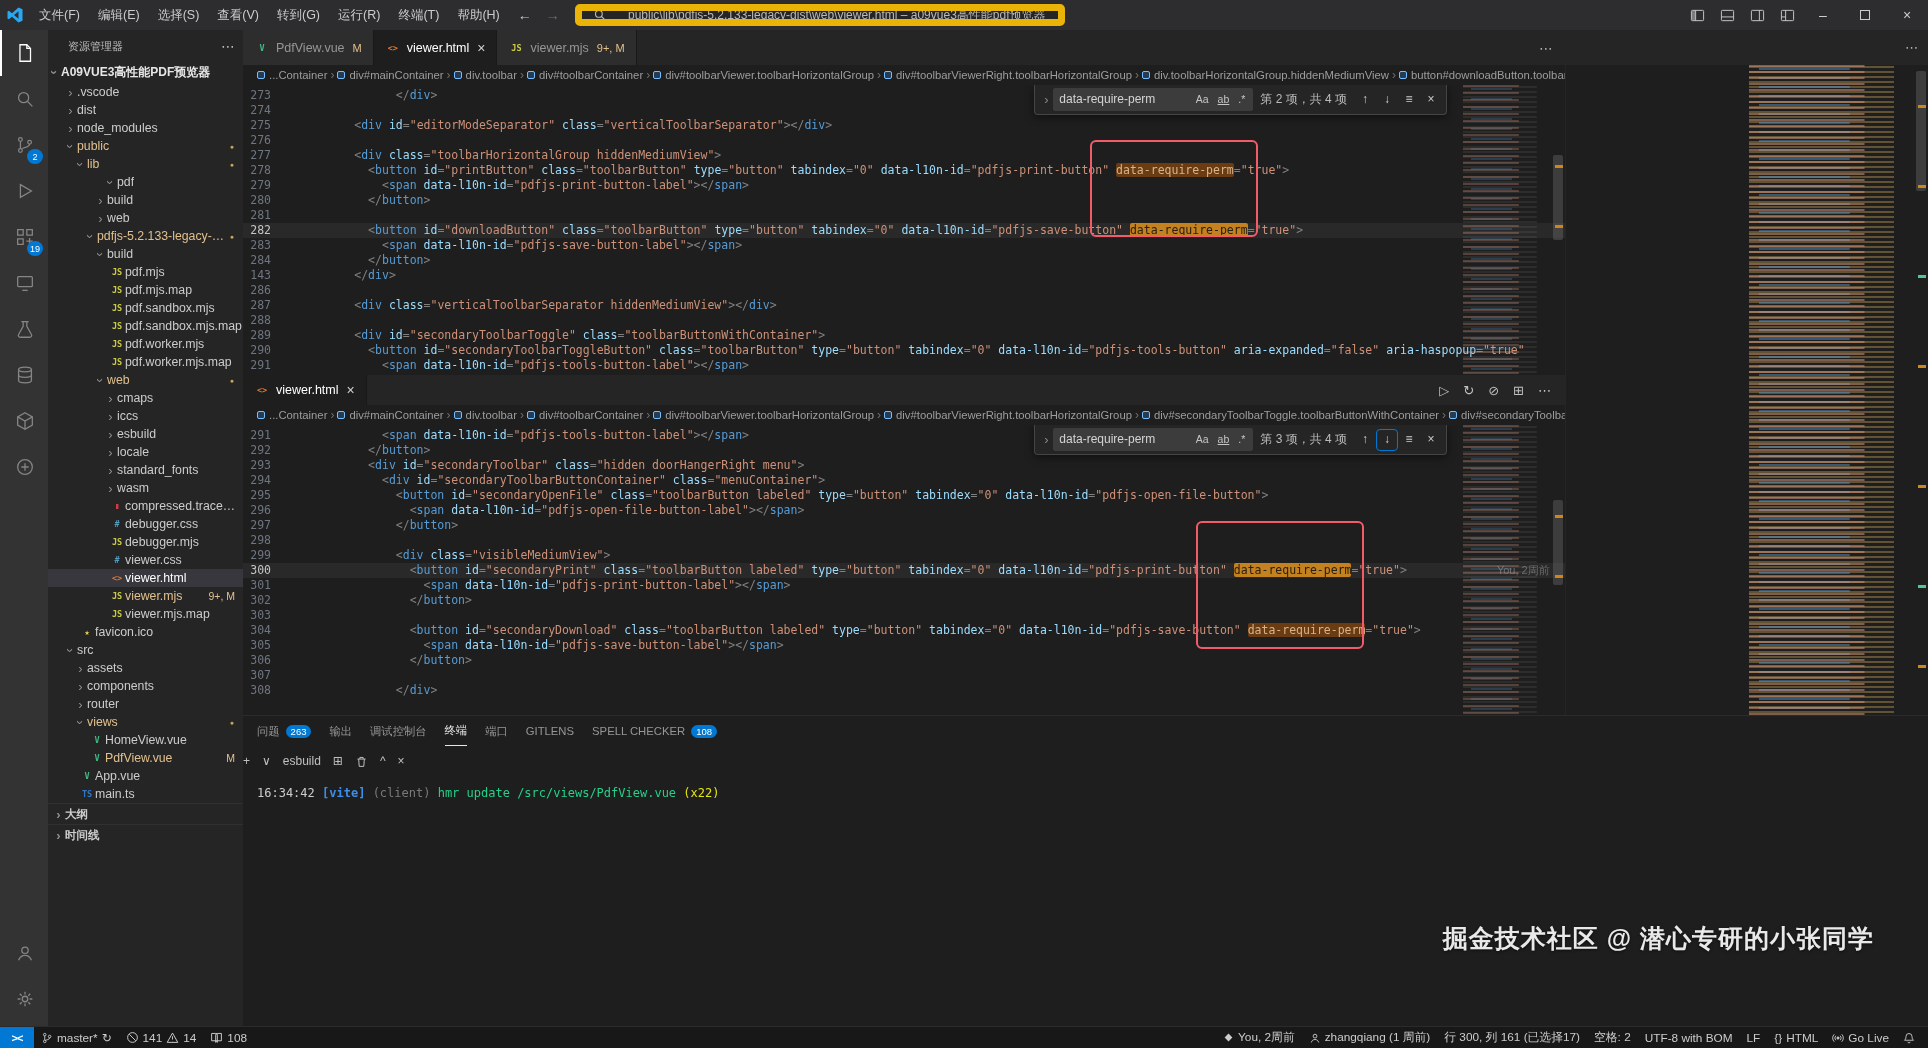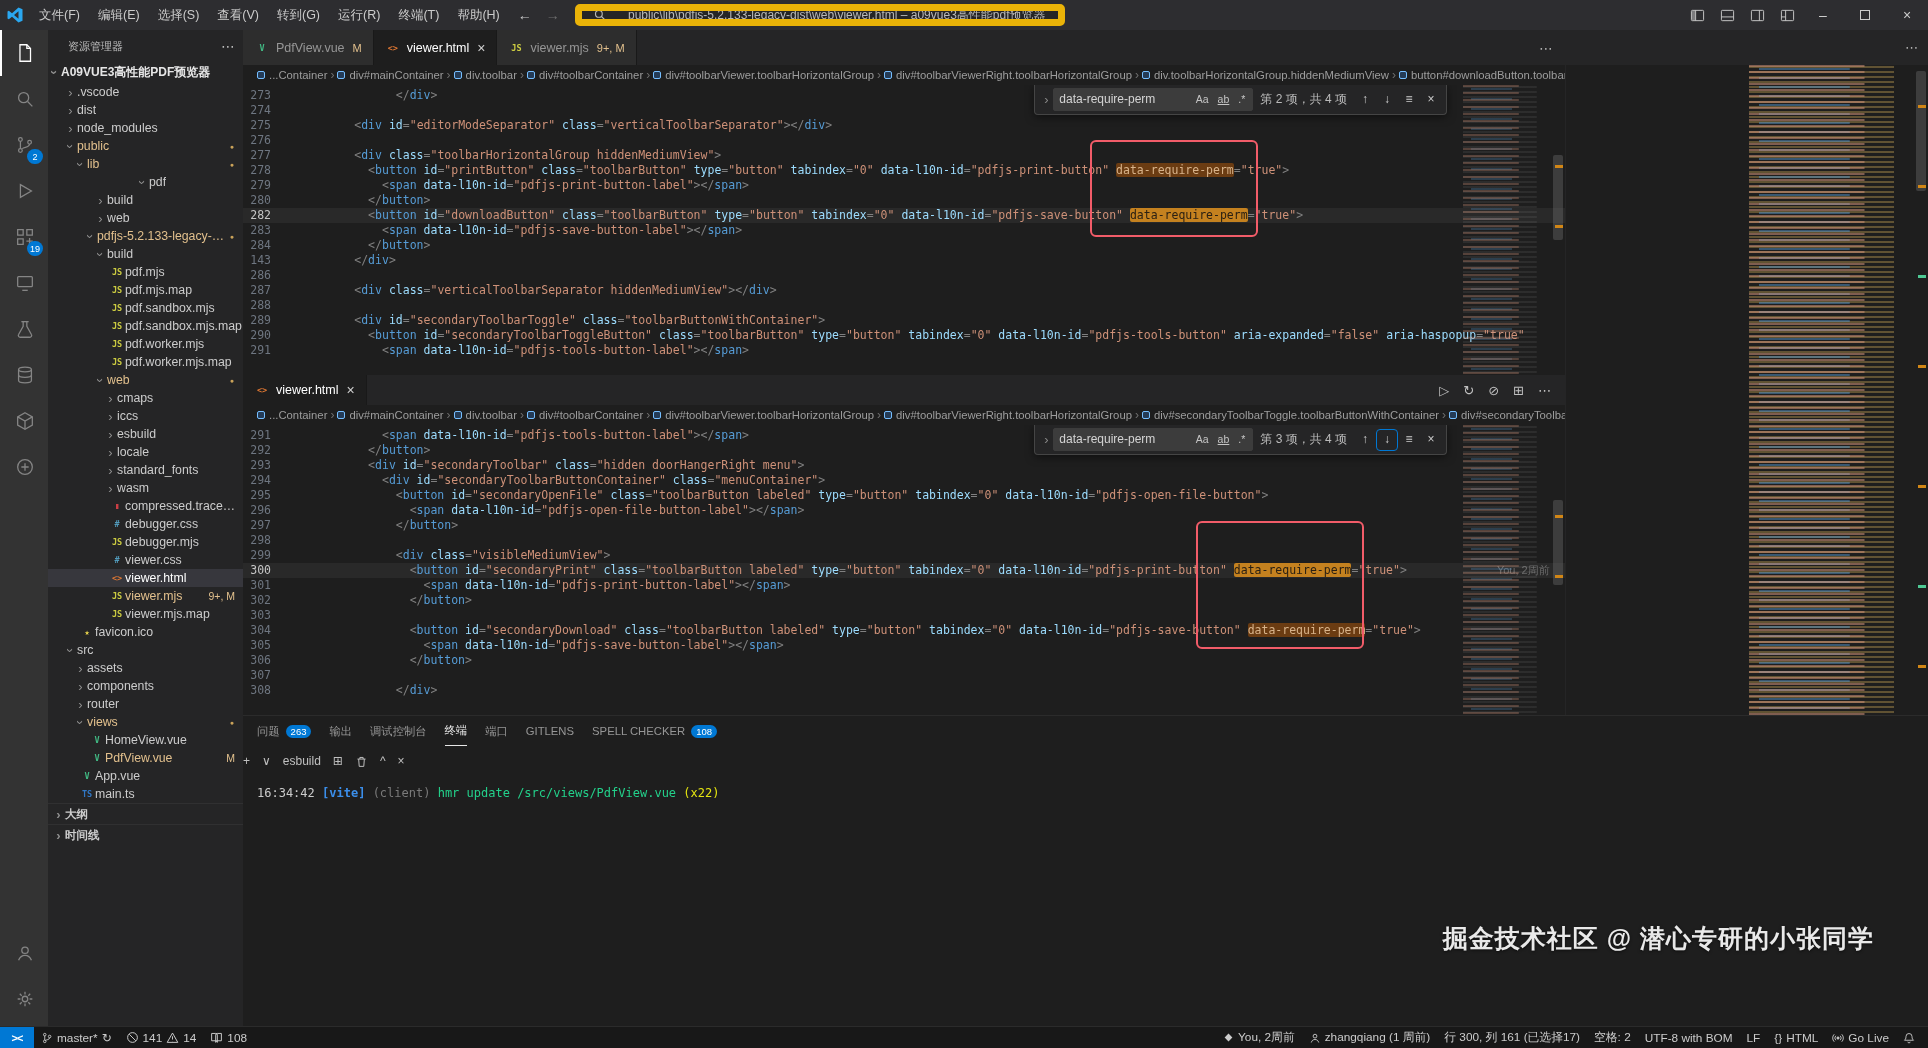--- a/index.html
+++ b/index.html
@@ -317,21 +317,21 @@
       <div class="tree-row mod" style="padding-left: 16px;">
         <span class="chev open">›</span>
         <span class="tlabel">public</span>
         <span class="tdot">●</span>
       </div>
       <div class="tree-row mod" style="padding-left: 26px;">
         <span class="chev open">›</span>
         <span class="tlabel">lib</span>
         <span class="tdot">●</span>
       </div>
-      <div class="tree-row" style="padding-left: 56px; margin-left: 32px;">
+      <div class="tree-row" style="padding-left: 56px;">
         <span class="chev open">›</span>
         <span class="tlabel">pdf</span>
       </div>
       <div class="tree-row" style="padding-left: 46px;">
         <span class="chev">›</span>
         <span class="tlabel">build</span>
       </div>
       <div class="tree-row" style="padding-left: 46px;">
         <span class="chev">›</span>
         <span class="tlabel">web</span>
@@ -549,20 +549,21 @@
     <div class="code-pane" id="pane-top">
       <div class="code-lines" id="code-top">
           <div class="code-line"><span class="ln">273</span><span class="lc">                <span class="pn">&lt;/</span><span class="tg">div</span><span class="pn">&gt;</span></span></div>
           <div class="code-line"><span class="ln">274</span><span class="lc"></span></div>
           <div class="code-line"><span class="ln">275</span><span class="lc">          <span class="pn">&lt;</span><span class="tg">div</span> <span class="at">id</span><span class="pn">=</span><span class="st">"editorModeSeparator"</span> <span class="at">class</span><span class="pn">=</span><span class="st">"verticalToolbarSeparator"</span><span class="pn">&gt;</span><span class="pn">&lt;/</span><span class="tg">div</span><span class="pn">&gt;</span></span></div>
           <div class="code-line"><span class="ln">276</span><span class="lc"></span></div>
           <div class="code-line"><span class="ln">277</span><span class="lc">          <span class="pn">&lt;</span><span class="tg">div</span> <span class="at">class</span><span class="pn">=</span><span class="st">"toolbarHorizontalGroup hiddenMediumView"</span><span class="pn">&gt;</span></span></div>
           <div class="code-line"><span class="ln">278</span><span class="lc">            <span class="pn">&lt;</span><span class="tg">button</span> <span class="at">id</span><span class="pn">=</span><span class="st">"printButton"</span> <span class="at">class</span><span class="pn">=</span><span class="st">"toolbarButton"</span> <span class="at">type</span><span class="pn">=</span><span class="st">"button"</span> <span class="at">tabindex</span><span class="pn">=</span><span class="st">"0"</span> <span class="at">data-l10n-id</span><span class="pn">=</span><span class="st">"pdfjs-print-button"</span> <span class="m-other">data-require-perm</span><span class="pn">=</span><span class="st">"true"</span><span class="pn">&gt;</span></span></div>
           <div class="code-line"><span class="ln">279</span><span class="lc">              <span class="pn">&lt;</span><span class="tg">span</span> <span class="at">data-l10n-id</span><span class="pn">=</span><span class="st">"pdfjs-print-button-label"</span><span class="pn">&gt;</span><span class="pn">&lt;/</span><span class="tg">span</span><span class="pn">&gt;</span></span></div>
           <div class="code-line"><span class="ln">280</span><span class="lc">            <span class="pn">&lt;/</span><span class="tg">button</span><span class="pn">&gt;</span></span></div>
+          <div class="code-line"><span class="ln">281</span><span class="lc"></span></div>
           <div class="code-line cur"><span class="ln">282</span><span class="lc">            <span class="pn">&lt;</span><span class="tg">button</span> <span class="at">id</span><span class="pn">=</span><span class="st">"downloadButton"</span> <span class="at">class</span><span class="pn">=</span><span class="st">"toolbarButton"</span> <span class="at">type</span><span class="pn">=</span><span class="st">"button"</span> <span class="at">tabindex</span><span class="pn">=</span><span class="st">"0"</span> <span class="at">data-l10n-id</span><span class="pn">=</span><span class="st">"pdfjs-save-button"</span> <span class="m-cur">data-require-perm</span><span class="pn">=</span><span class="st">"true"</span><span class="pn">&gt;</span></span></div>
           <div class="code-line"><span class="ln">283</span><span class="lc">              <span class="pn">&lt;</span><span class="tg">span</span> <span class="at">data-l10n-id</span><span class="pn">=</span><span class="st">"pdfjs-save-button-label"</span><span class="pn">&gt;</span><span class="pn">&lt;/</span><span class="tg">span</span><span class="pn">&gt;</span></span></div>
           <div class="code-line"><span class="ln">284</span><span class="lc">            <span class="pn">&lt;/</span><span class="tg">button</span><span class="pn">&gt;</span></span></div>
           <div class="code-line"><span class="ln">143</span><span class="lc">          <span class="pn">&lt;/</span><span class="tg">div</span><span class="pn">&gt;</span></span></div>
           <div class="code-line"><span class="ln">286</span><span class="lc"></span></div>
           <div class="code-line"><span class="ln">287</span><span class="lc">          <span class="pn">&lt;</span><span class="tg">div</span> <span class="at">class</span><span class="pn">=</span><span class="st">"verticalToolbarSeparator hiddenMediumView"</span><span class="pn">&gt;</span><span class="pn">&lt;/</span><span class="tg">div</span><span class="pn">&gt;</span></span></div>
           <div class="code-line"><span class="ln">288</span><span class="lc"></span></div>
           <div class="code-line"><span class="ln">289</span><span class="lc">          <span class="pn">&lt;</span><span class="tg">div</span> <span class="at">id</span><span class="pn">=</span><span class="st">"secondaryToolbarToggle"</span> <span class="at">class</span><span class="pn">=</span><span class="st">"toolbarButtonWithContainer"</span><span class="pn">&gt;</span></span></div>
           <div class="code-line"><span class="ln">290</span><span class="lc">            <span class="pn">&lt;</span><span class="tg">button</span> <span class="at">id</span><span class="pn">=</span><span class="st">"secondaryToolbarToggleButton"</span> <span class="at">class</span><span class="pn">=</span><span class="st">"toolbarButton"</span> <span class="at">type</span><span class="pn">=</span><span class="st">"button"</span> <span class="at">tabindex</span><span class="pn">=</span><span class="st">"0"</span> <span class="at">data-l10n-id</span><span class="pn">=</span><span class="st">"pdfjs-tools-button"</span> <span class="at">aria-expanded</span><span class="pn">=</span><span class="st">"false"</span> <span class="at">aria-haspopup</span><span class="pn">=</span><span class="st">"true"</span></span></div>
           <div class="code-line"><span class="ln">291</span><span class="lc">              <span class="pn">&lt;</span><span class="tg">span</span> <span class="at">data-l10n-id</span><span class="pn">=</span><span class="st">"pdfjs-tools-button-label"</span><span class="pn">&gt;</span><span class="pn">&lt;/</span><span class="tg">span</span><span class="pn">&gt;</span></span></div>

